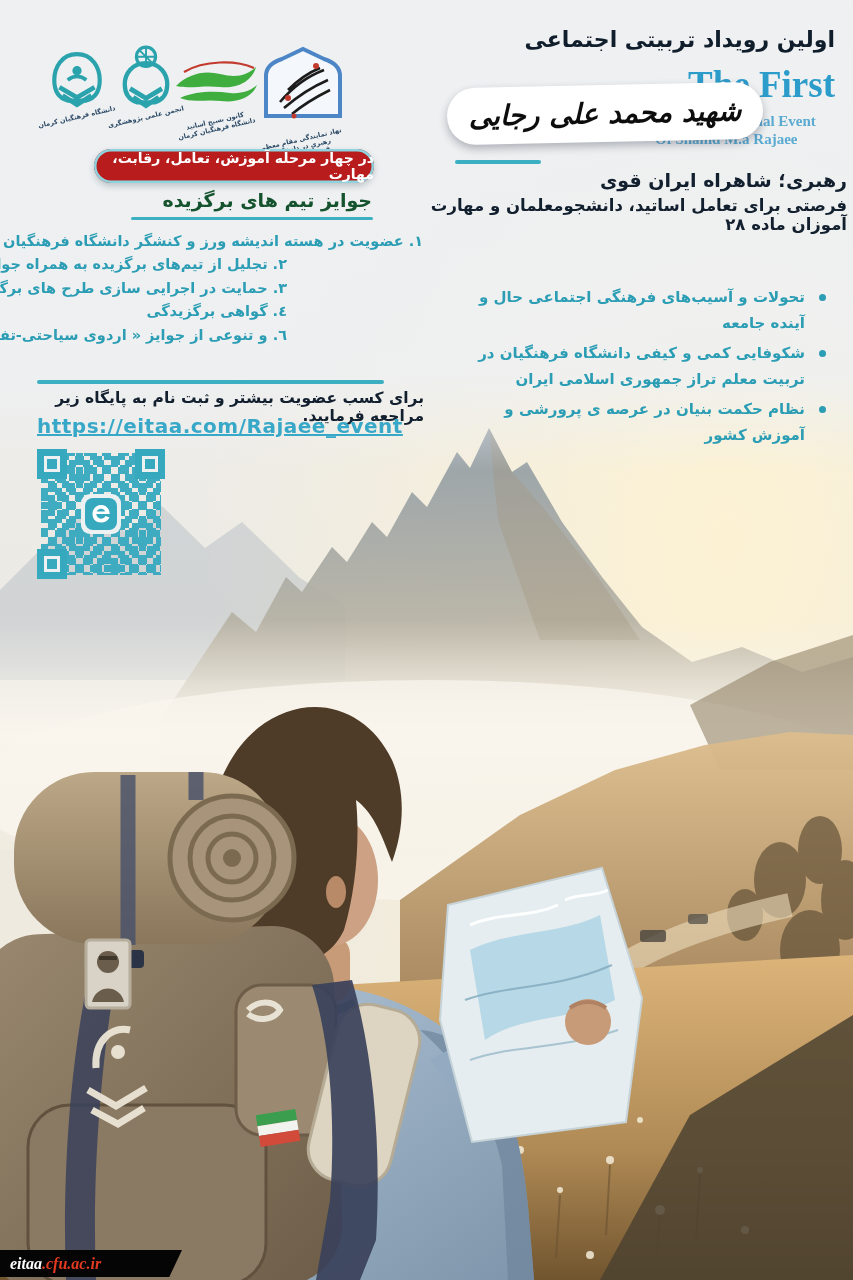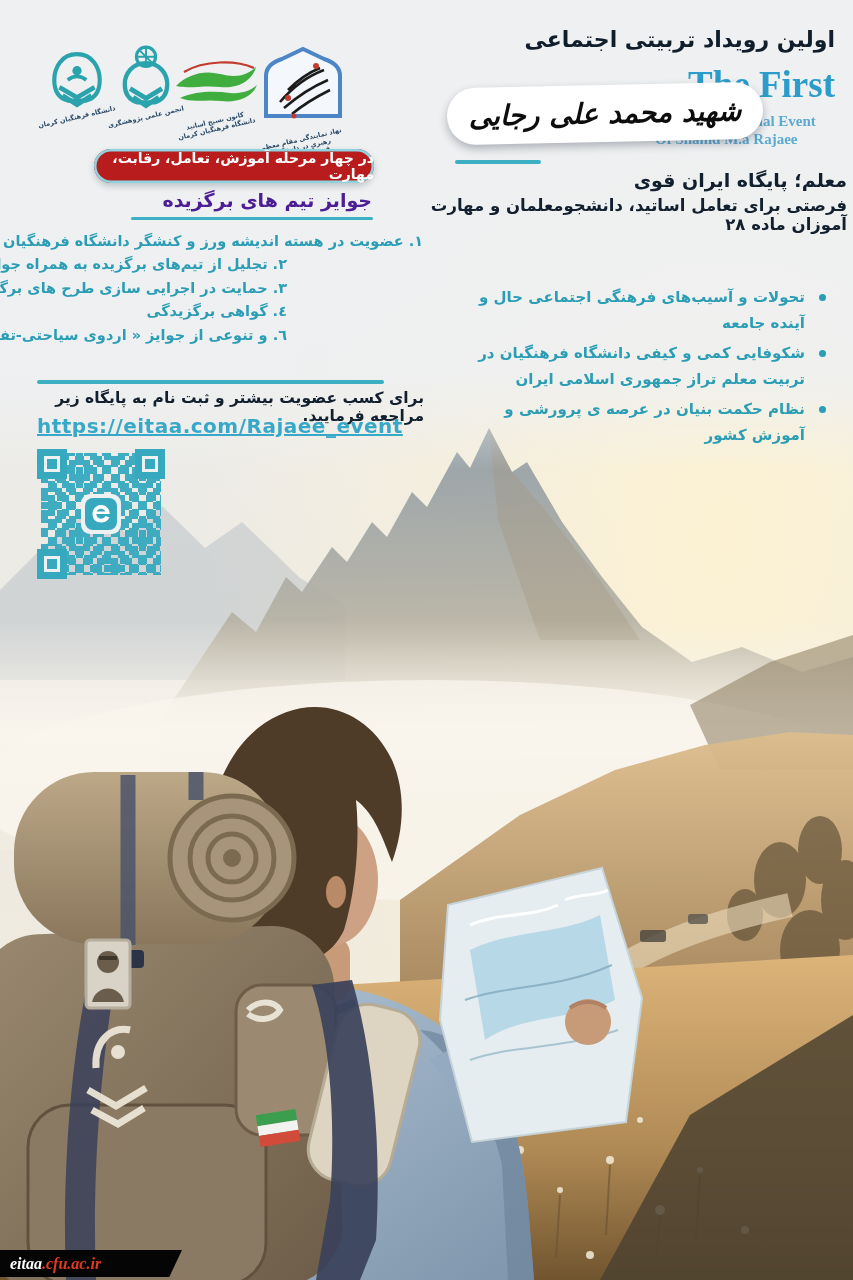--- a/index.html
+++ b/index.html
@@ -33,21 +33,21 @@
   .pill{background:#b91c1c;box-shadow:inset 0 0 0 2.5px #8ed3dd,0 3px 6px rgba(30,60,70,.25);
     color:#fff;display:flex;align-items:center;justify-content:center;direction:rtl;font-weight:800;}
   .stages-pill{left:94px;top:149px;width:280px;height:34px;border-radius:18px;font-size:14px;}
   .opp-pill{left:496px;top:228px;width:328px;height:41px;border-radius:21px;font-size:16px;}
   .tline{background:#3cb0c2;border-radius:2px;}
   .line1{left:131px;top:217px;width:242px;height:3px;}
   .line2{left:37px;top:380px;width:347px;height:4px;}
   .line3{left:455px;top:160px;width:86px;height:4px;}
 
   .prizes-heading{top:189px;left:130px;width:242px;text-align:right;direction:rtl;
-    font-size:19px;font-weight:800;color:#4c1d95;}
+    font-size:19px;font-weight:800;color:#14532d;}
   .prizes{left:6px;top:230px;width:420px;direction:rtl;color:#2b9db4;
     font-size:14.5px;font-weight:700;}
   .prizes .item{text-align:right;line-height:23.4px;margin-right:139px;white-space:nowrap;}
   .prizes .item:first-child{margin-right:3px;}
 
   .register-note{left:6px;top:389px;width:418px;text-align:right;direction:rtl;
     font-size:15.5px;font-weight:800;color:#121f2e;}
   .url{left:37px;top:414px;direction:ltr;font-size:20px;font-weight:700;color:#38a8c8;letter-spacing:.5px;text-decoration:underline;}
 
   .slogan1{right:6px;top:169px;width:420px;text-align:right;direction:rtl;
@@ -321,21 +321,21 @@
     <div class="qr-center">
       <div class="eitaa">
         <svg width="22" height="22" viewBox="0 0 22 22">
           <path d="M11 2 C6 2 2.5 6 2.5 11 C2.5 16 6 19.5 11 19.5 C15 19.5 18 17.5 19.5 14.5 L15.5 13 C14.6 14.7 13 15.7 11 15.7 C8.4 15.7 6.4 13.7 6.3 11 L19.7 11 C19.7 5.8 16 2 11 2 Z M6.6 8.6 C7.3 6.9 9 5.8 11 5.8 C13 5.8 14.6 6.9 15.3 8.6 Z" fill="#ffffff"></path>
         </svg>
       </div>
     </div>
   </div>
 
   <div class="layer tline line3"></div>
-  <div class="layer slogan1">معلم؛ پایگاه ایران قوی</div>
+  <div class="layer slogan1">رهبری؛ شاهراه ایران قوی</div>
   <div class="layer slogan2">فرصتی برای تعامل اساتید، دانشجومعلمان و مهارت آموزان ماده ۲۸</div>
 
   <div class="layer topics">
     <div class="topic">
       <span class="dot"></span>
       <span>تحولات و آسیب‌های فرهنگی اجتماعی حال و آینده جامعه</span>
     </div>
     <div class="topic">
       <span class="dot"></span>
       <span>شکوفایی کمی و کیفی دانشگاه فرهنگیان در تربیت معلم تراز جمهوری اسلامی ایران</span>

